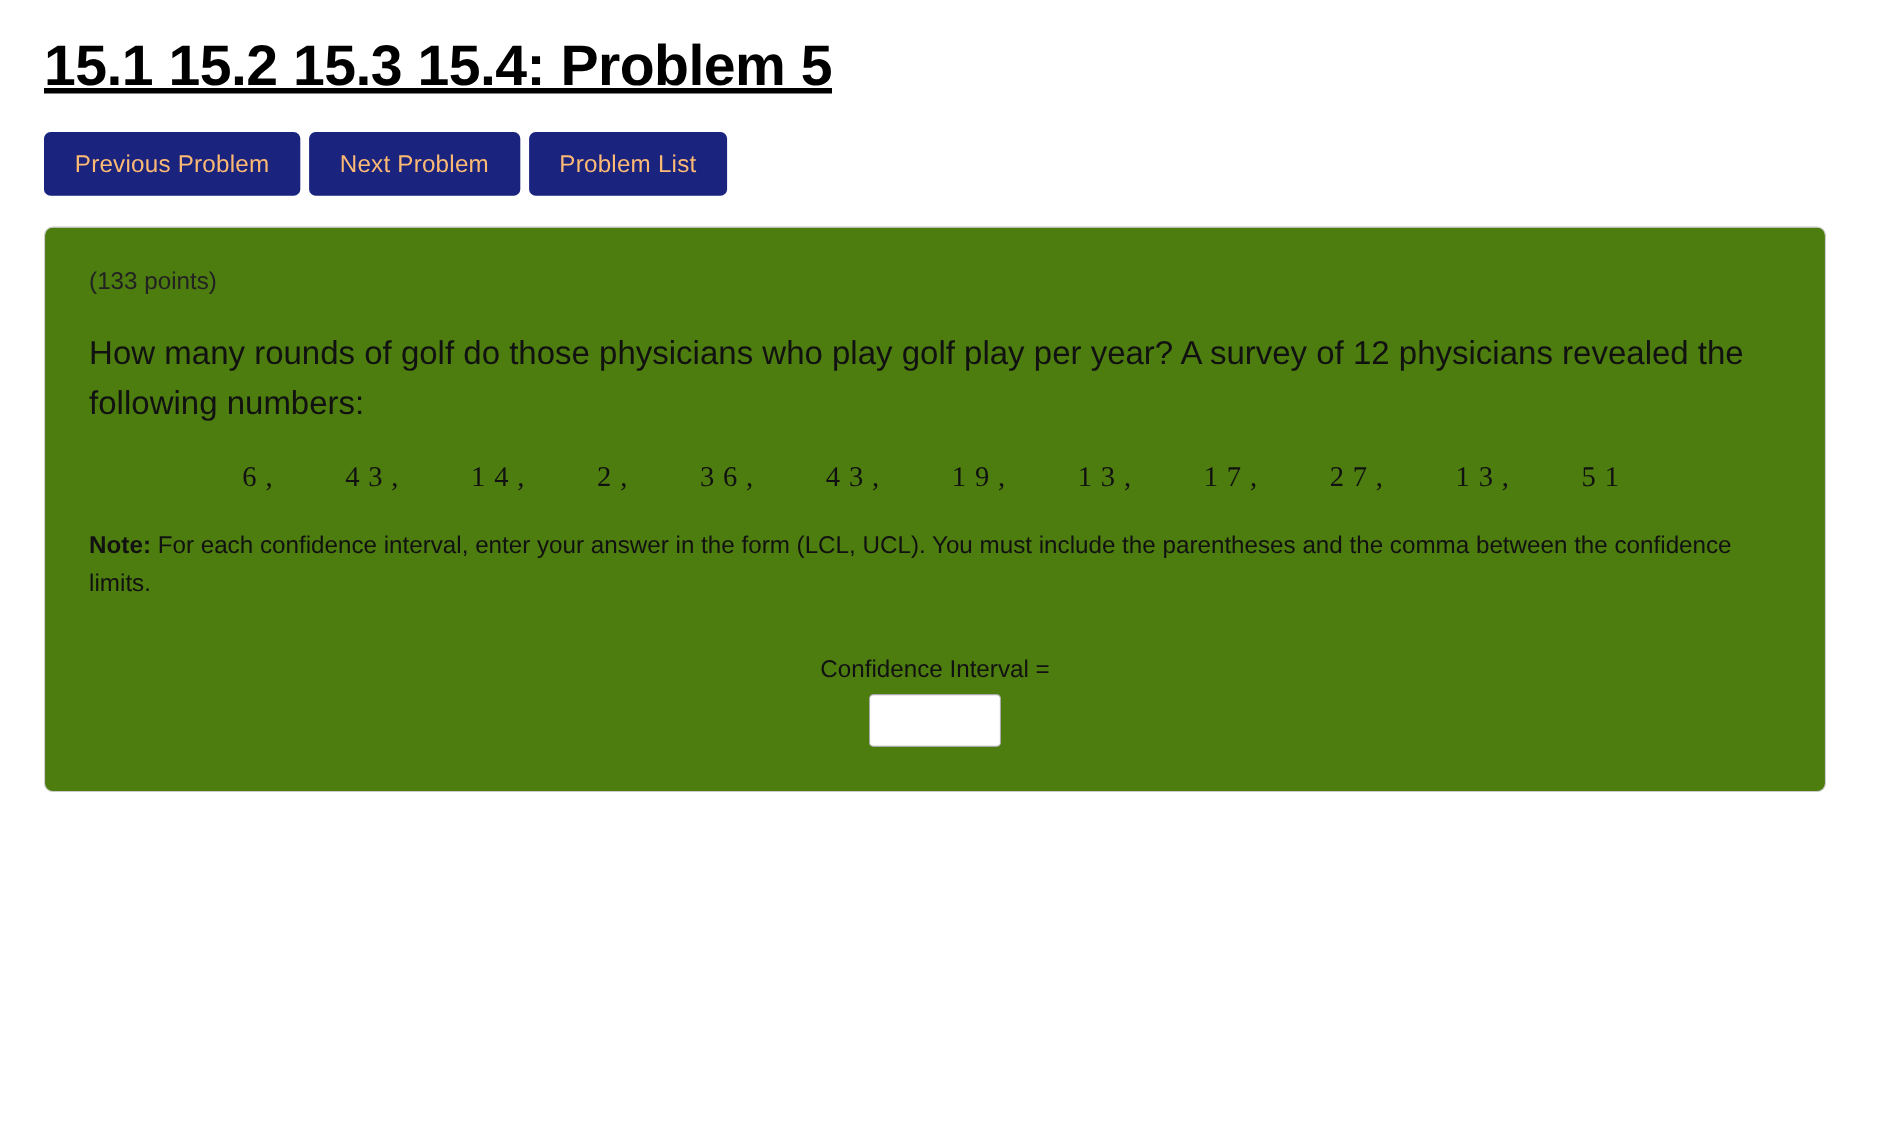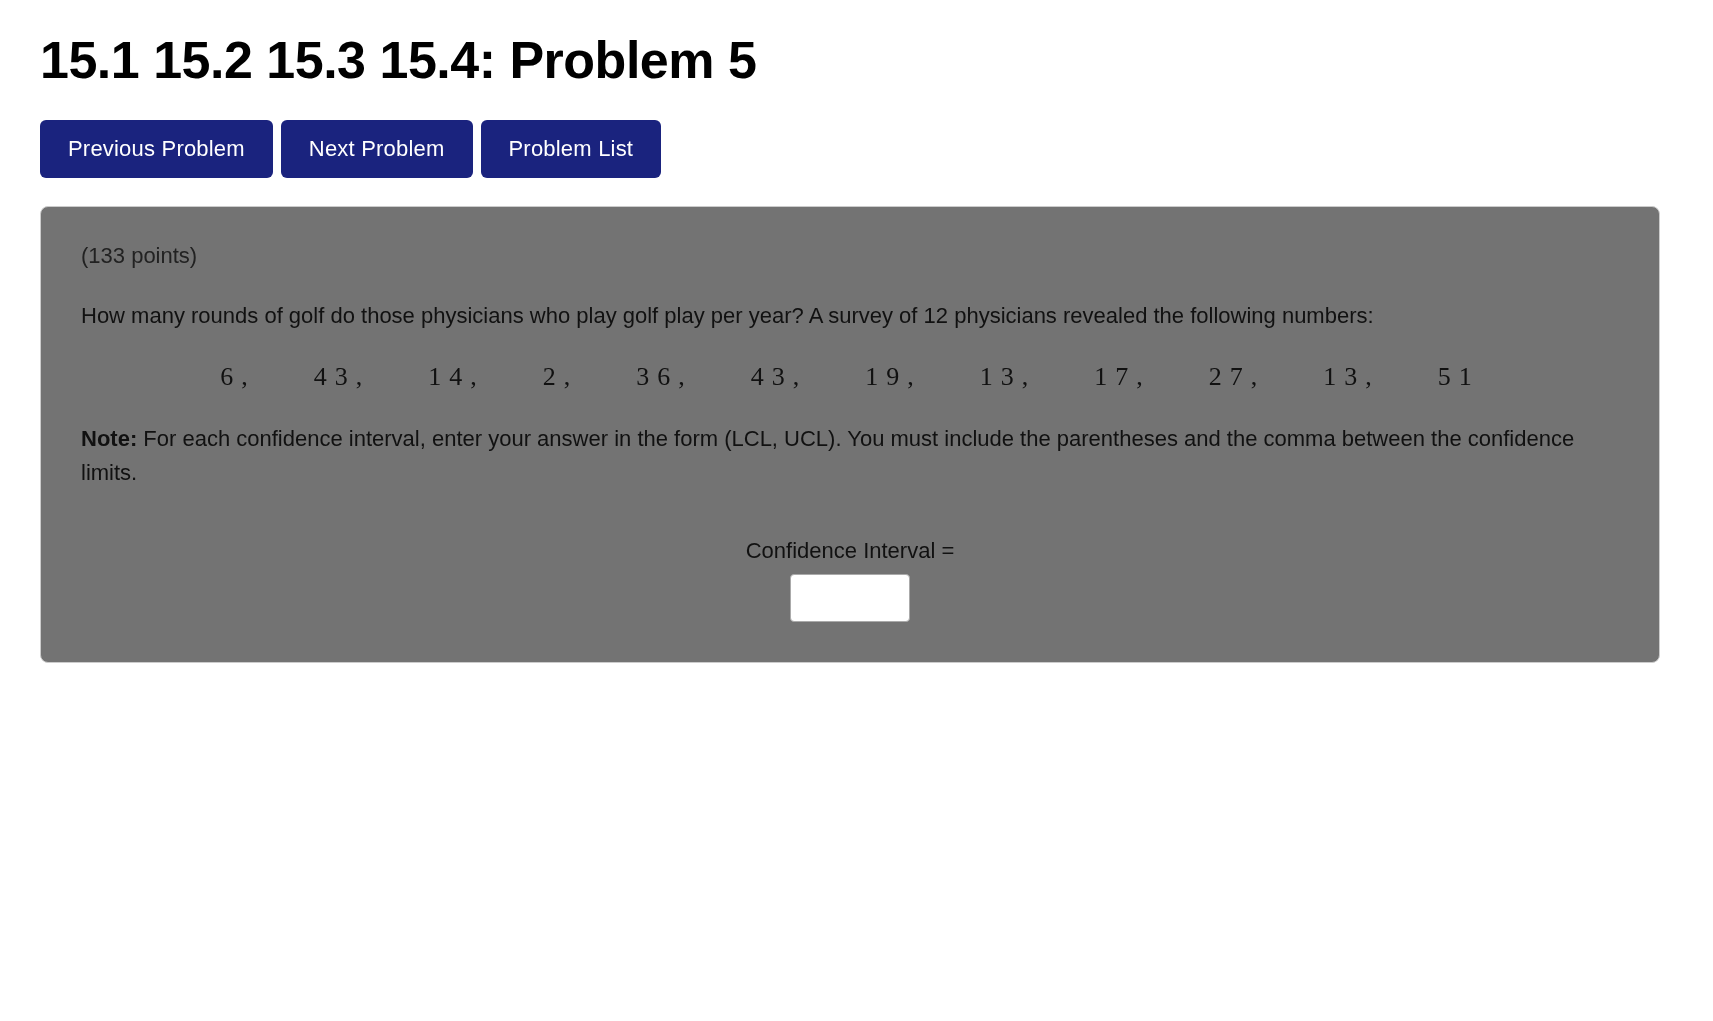--- a/index.html
+++ b/index.html
@@ -15,56 +15,57 @@
       width: 1713px;
       min-height: 1021px;
     }
 
     .page-title {
       font-size: 52px;
       font-weight: 900;
       color: #000000;
       margin-bottom: 30px;
       letter-spacing: -0.5px;
+      text-decoration: underline;
     }
 
     .nav-buttons {
       display: flex;
       gap: 8px;
       margin-bottom: 28px;
     }
 
     .nav-btn {
       background-color: #1a237e;
-      color: #ffffff;
+      color: #fdba74;
       border: none;
       border-radius: 6px;
       padding: 16px 28px;
       font-size: 22px;
       font-weight: 500;
       cursor: pointer;
       letter-spacing: 0.2px;
     }
 
     .problem-box {
       border: 1px solid #cccccc;
       border-radius: 8px;
-      background: #737373;
+      background: #4d7c0f;
       padding: 36px 40px 40px 40px;
       max-width: 1620px;
     }
 
     .points {
       font-size: 22px;
       color: #222222;
       margin-bottom: 30px;
     }
 
     .problem-text {
-      font-size: 22px;
+      font-size: 30px;
       color: #111111;
       line-height: 1.5;
       margin-bottom: 30px;
     }
 
     .data-row {
       font-size: 26px;
       color: #111111;
       text-align: center;
       letter-spacing: 8px;

